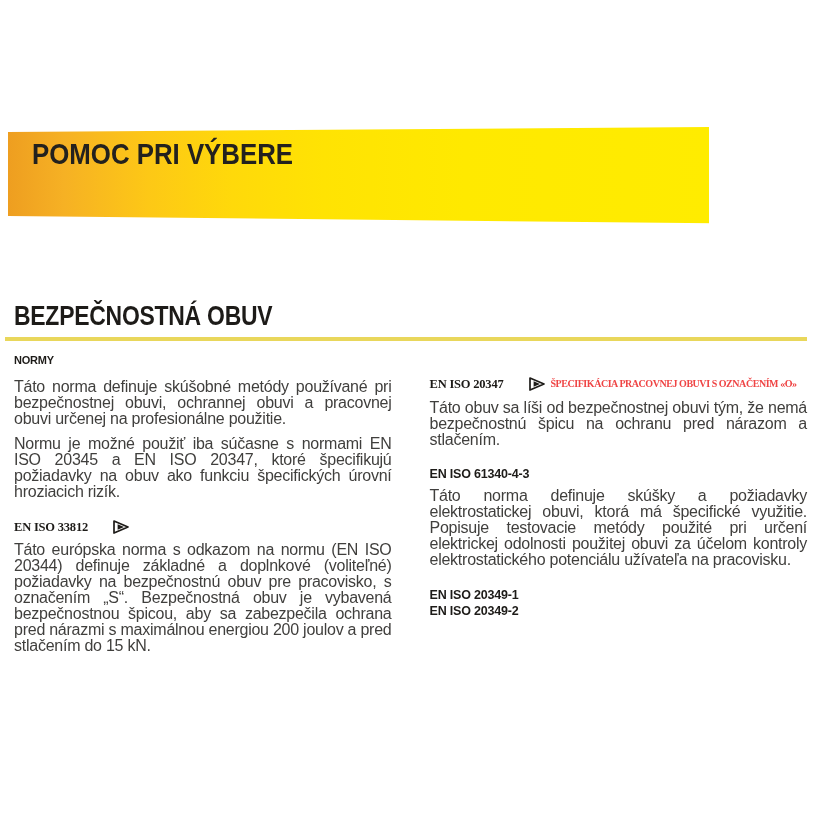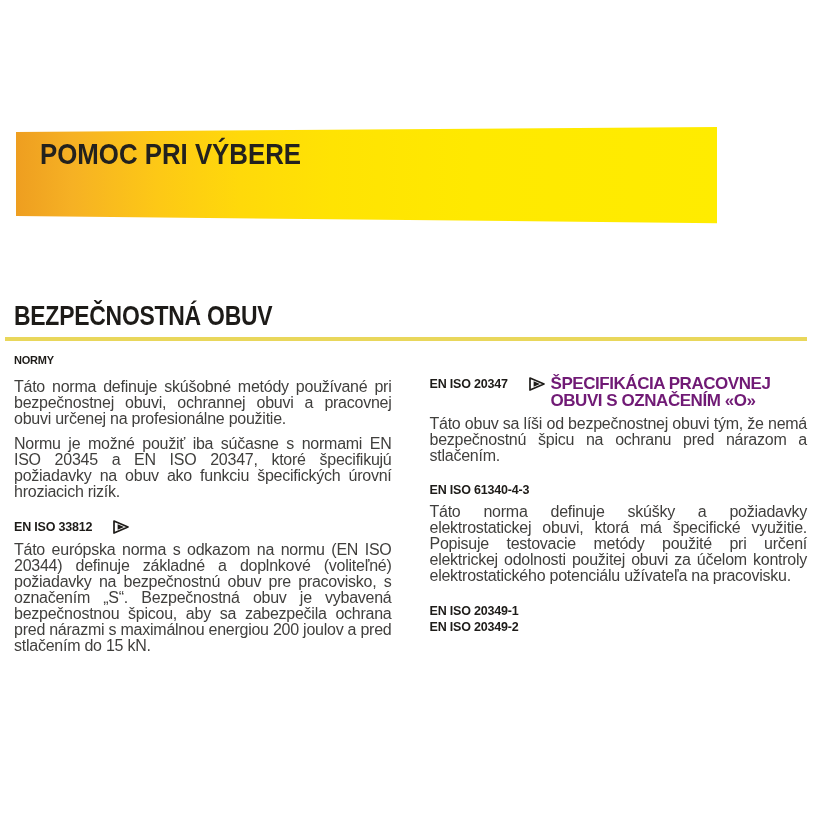--- a/index.html
+++ b/index.html
@@ -7,21 +7,21 @@
   .page {
     position:relative;
     width:820px; height:820px;
     background:#ffffff;
     font-family:"Liberation Sans", sans-serif;
     overflow:hidden;
   }
 
   
   .banner {
-    position:absolute; left:16px; top:126px;
+    position:absolute; left:8px; top:126px;
     width:701px; height:98px;
     background:linear-gradient(90deg,
       #EE9E20 0%, #F6B124 8%, #FDC816 20%,
       #FFD90A 32%, #FFE303 45%, #FFE900 65%, #FFEC00 100%);
     clip-path:polygon(0 6px, 100% 1px, 100% 79px, 772px 98px, 0 90px);
   }
   .banner-title {
     padding:11px 0 0 28px;
     font-size:30px; font-weight:bold;
     color:#23211E;
@@ -53,25 +53,26 @@
     letter-spacing:-0.2px; margin-bottom:13px;
   }
   .norm-code {
     font-size:12.5px; font-weight:bold; color:#1D1B18;
     letter-spacing:-0.2px; line-height:15px;
   }
   .norm-row {
     display:grid; grid-template-columns:99px 22px 1fr;
     align-items:start;
     margin-bottom:7px;
+    font-family:Liberation Serif, serif;
   }
   .norm-row .norm-code { padding-top:1px; }
   .arrow-icon { display:inline-block; width:16px; height:14px; margin-top:1px; }
   .norm-heading {
-    font-size:17px; font-weight:bold; color:#701a75;
+    font-size:10px; font-weight:bold; color:#ef4444;
     line-height:16.5px; letter-spacing:-0.45px;
   }
   .norm-block { margin-bottom:19px; }
   .norm-block .norm-code.solo { margin-bottom:6px; }
   .body-par {
     font-size:16px; line-height:16px; color:#403F3D;
     text-align:justify; letter-spacing:-0.25px;
     margin-bottom:9px;
   }
   .body-par:last-child { margin-bottom:0; }

